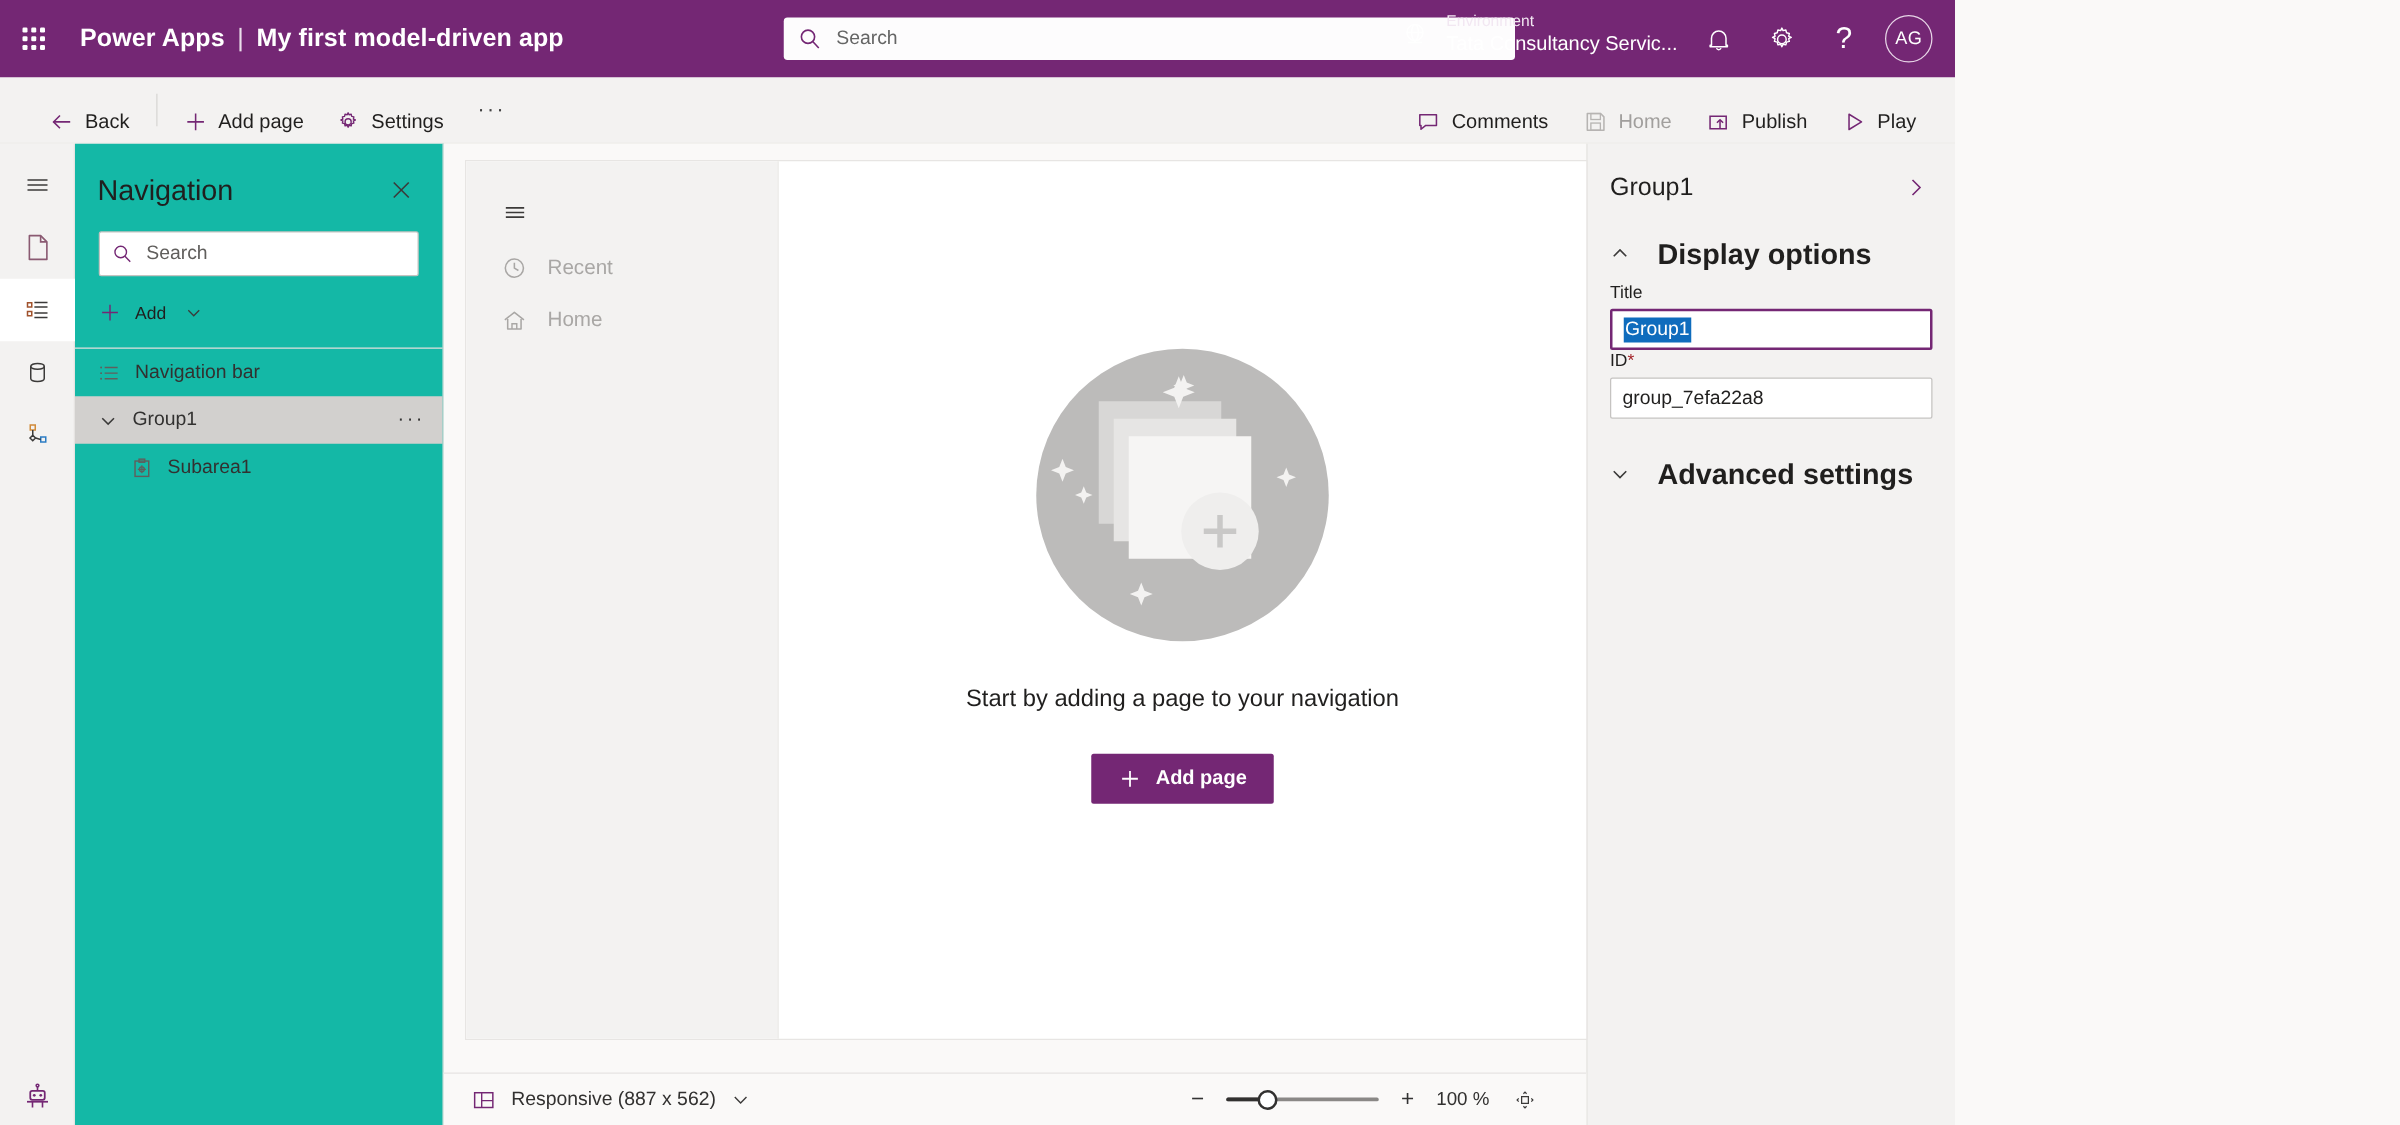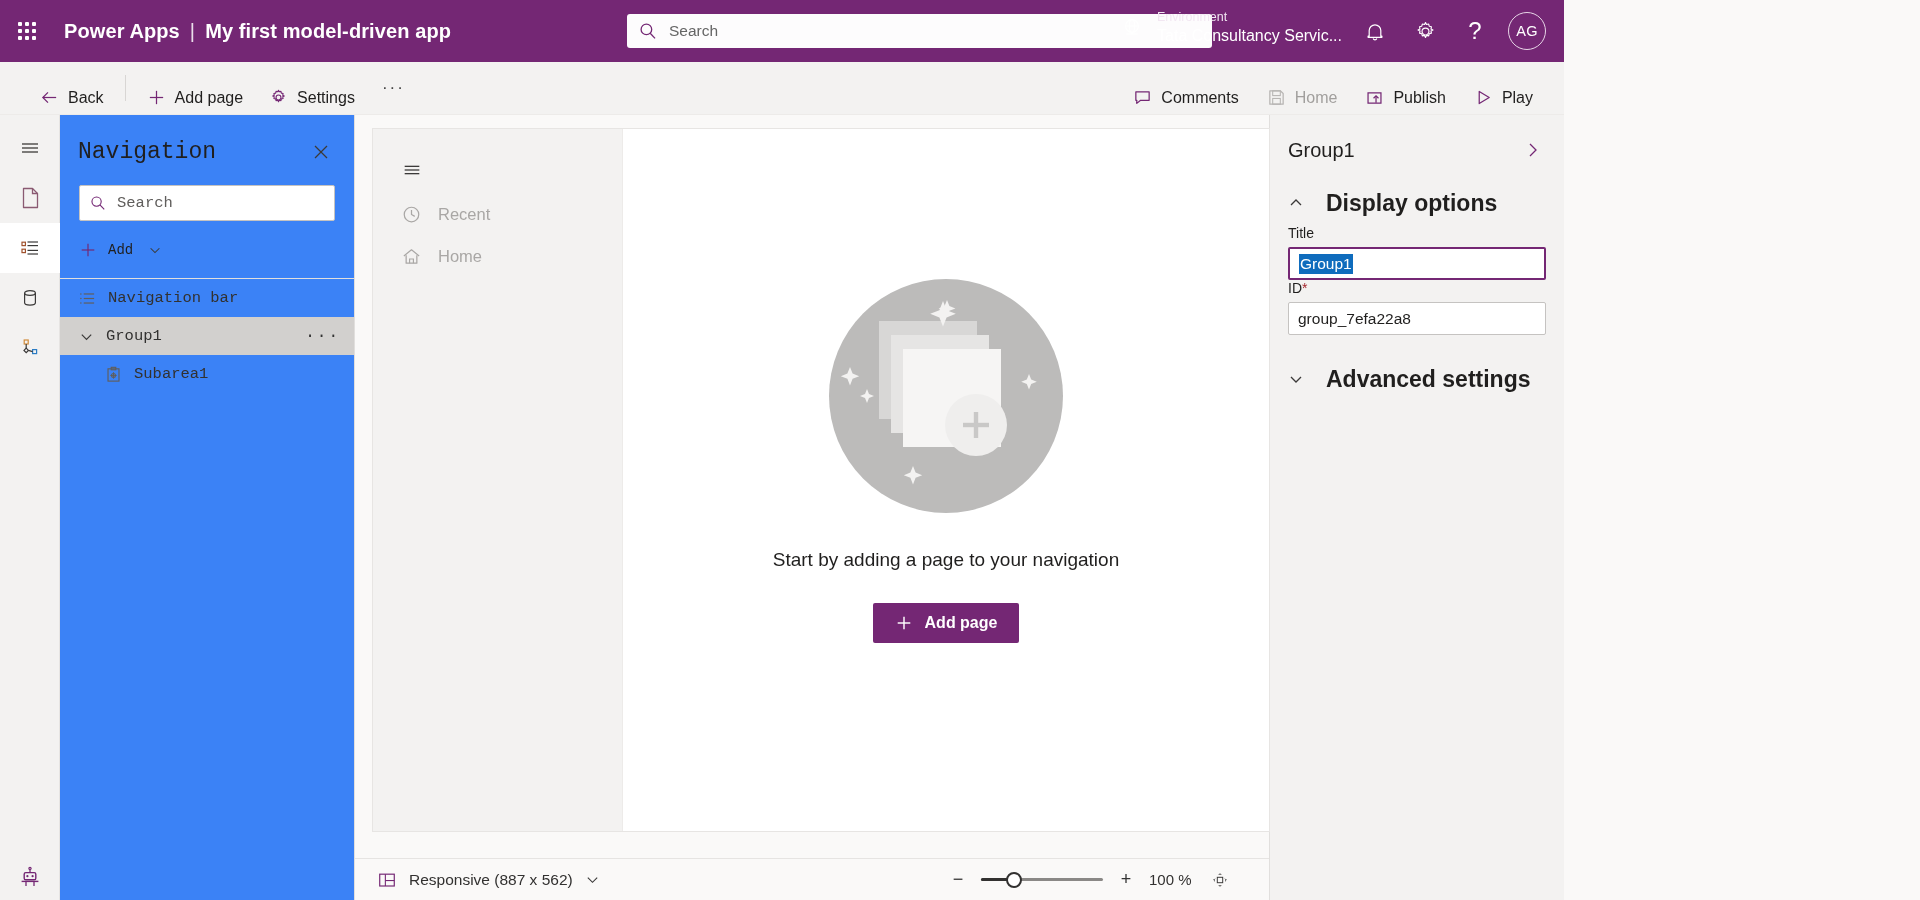--- a/index.html
+++ b/index.html
@@ -98,23 +98,23 @@
   }
   .rail-btn {
     width: 60px; height: 50px; display: flex; align-items: center; justify-content: center;
     cursor: pointer; position: relative;
   }
   .rail-btn.active { background: #ffffff; }
   .rail-bottom { position: absolute; bottom: 8px; left: 0; width: 60px; display: flex; justify-content: center; }
 
   
   .navpanel {
-    width: 295px; flex: 0 0 295px; background: #3b82f6;
+    width: 295px; flex: 0 0 295px; background: #14b8a6;
     border-right: 1px solid #e1dfdd;
-    display: flex; flex-direction: column; font-family: Liberation Mono, monospace;
+    display: flex; flex-direction: column;
   }
   .np-head {
     display: flex; align-items: center; justify-content: space-between;
     padding: 22px 18px 10px 18px;
   }
   .np-title { font-size: 23px; color: #201f1e; font-weight: 400; }
   .np-close { width: 30px; height: 30px; display: flex; align-items: center; justify-content: center; cursor: pointer; }
   .np-search {
     margin: 8px 19px 0 19px; height: 36px;
     background: #fff; border: 1px solid #c5c3c1; border-radius: 2px;

